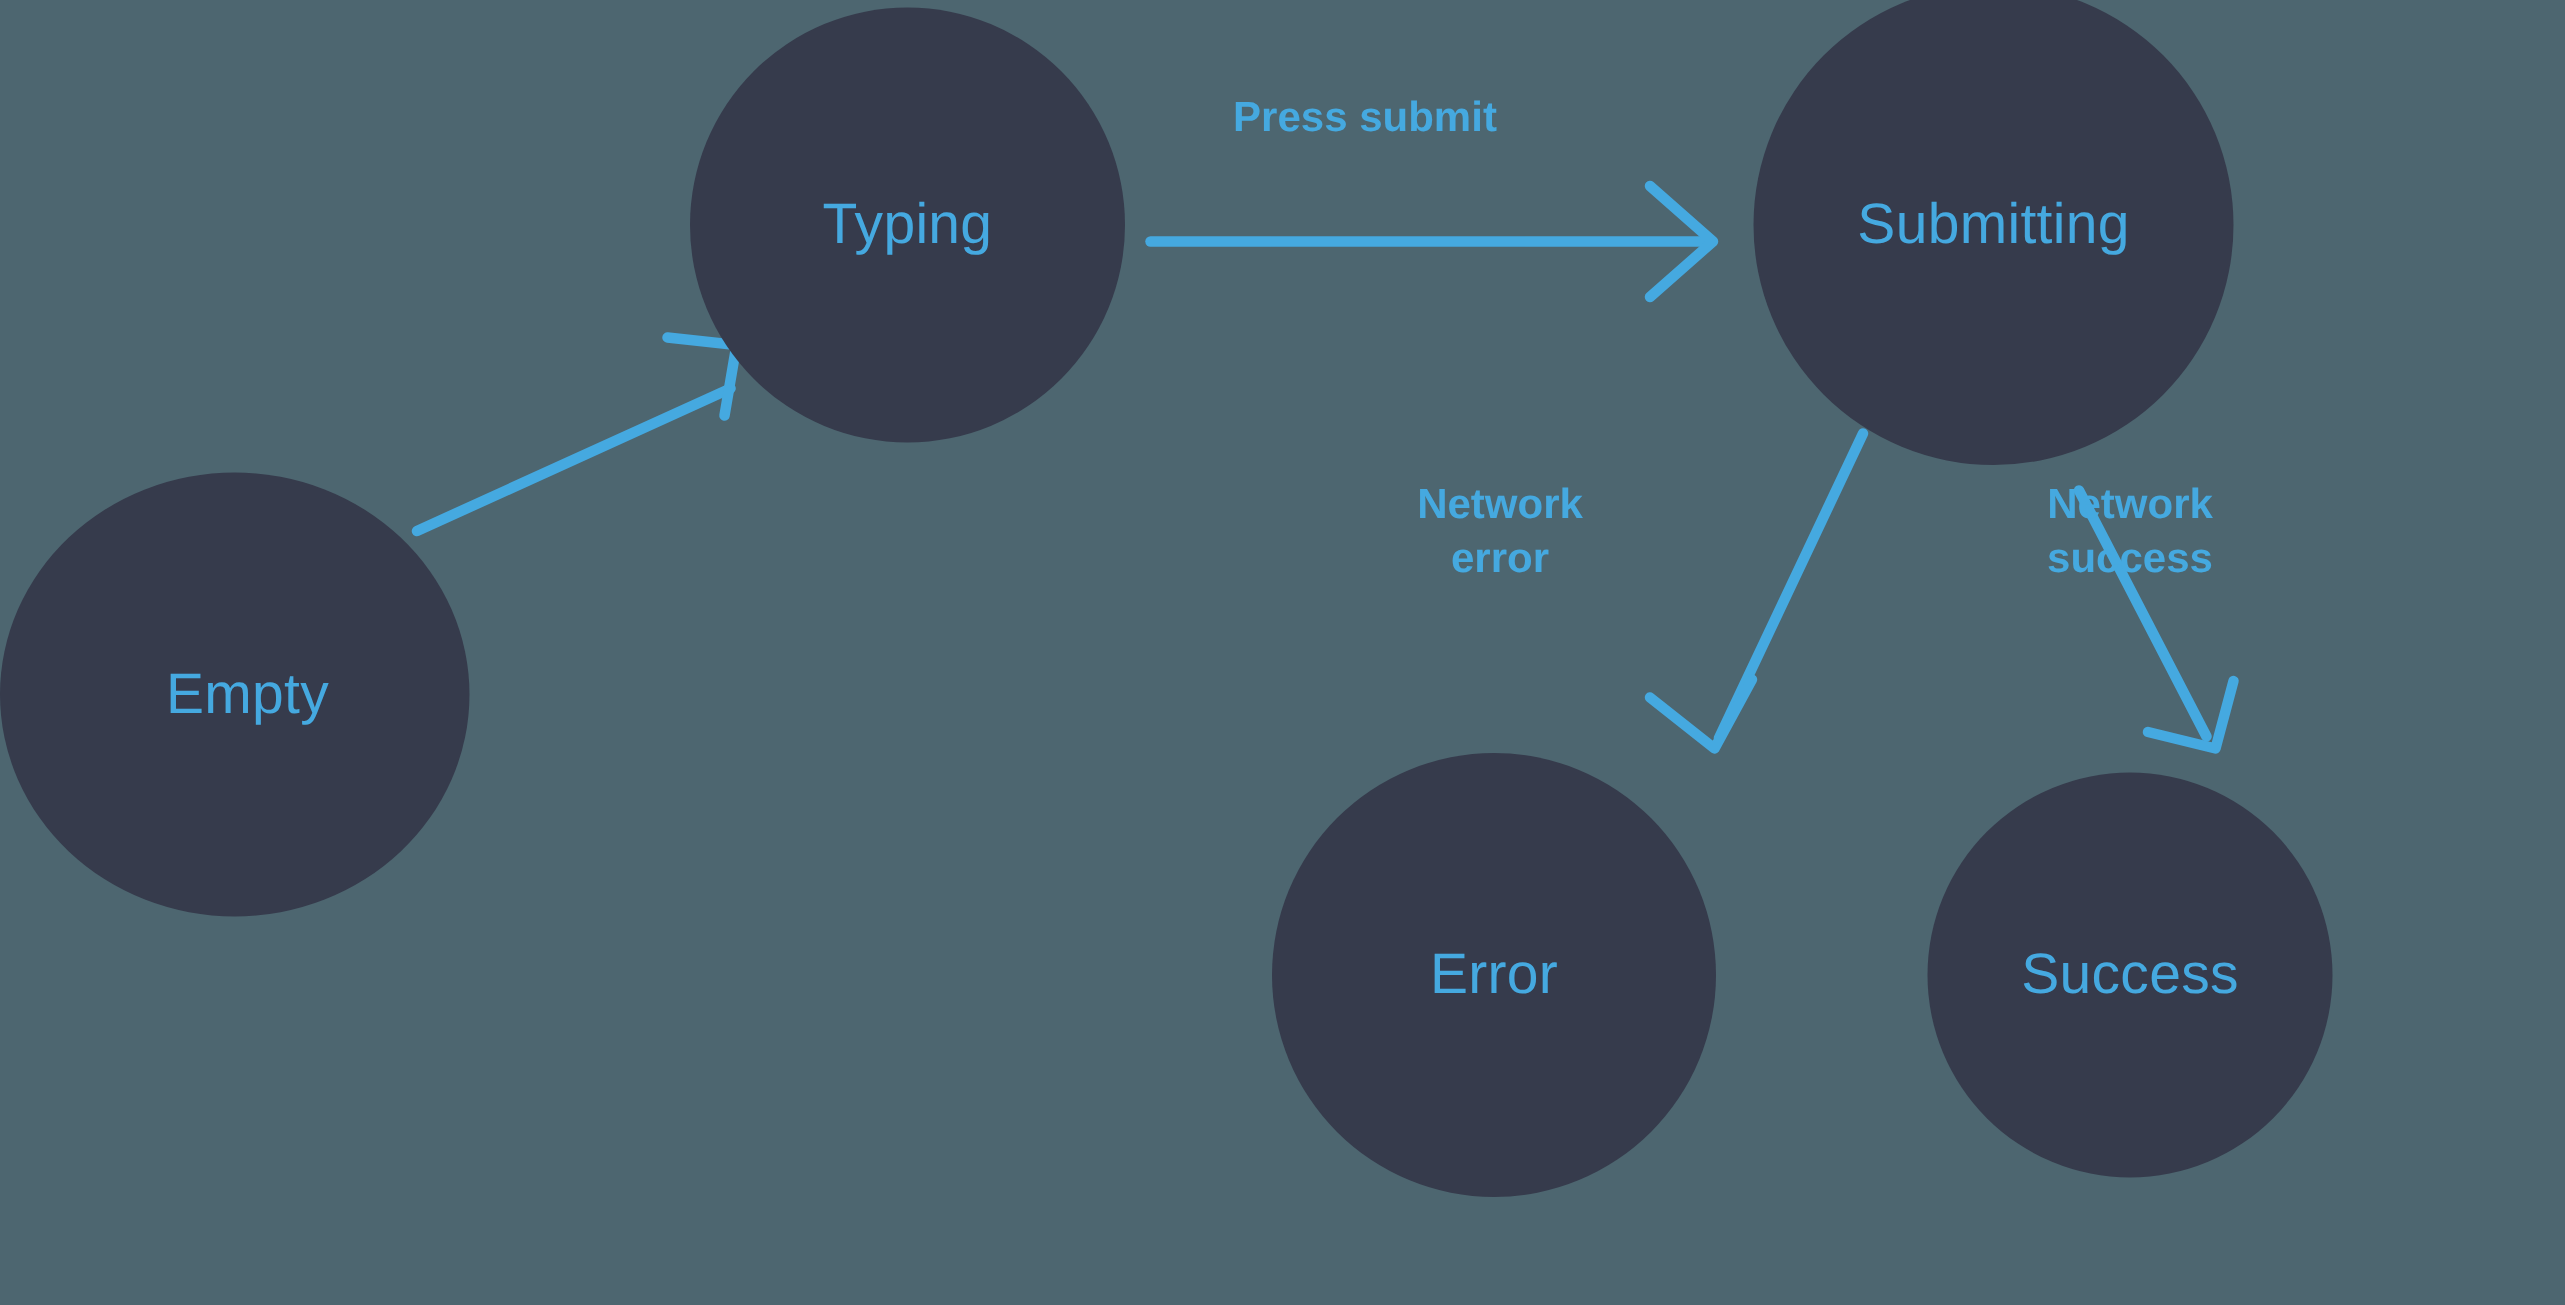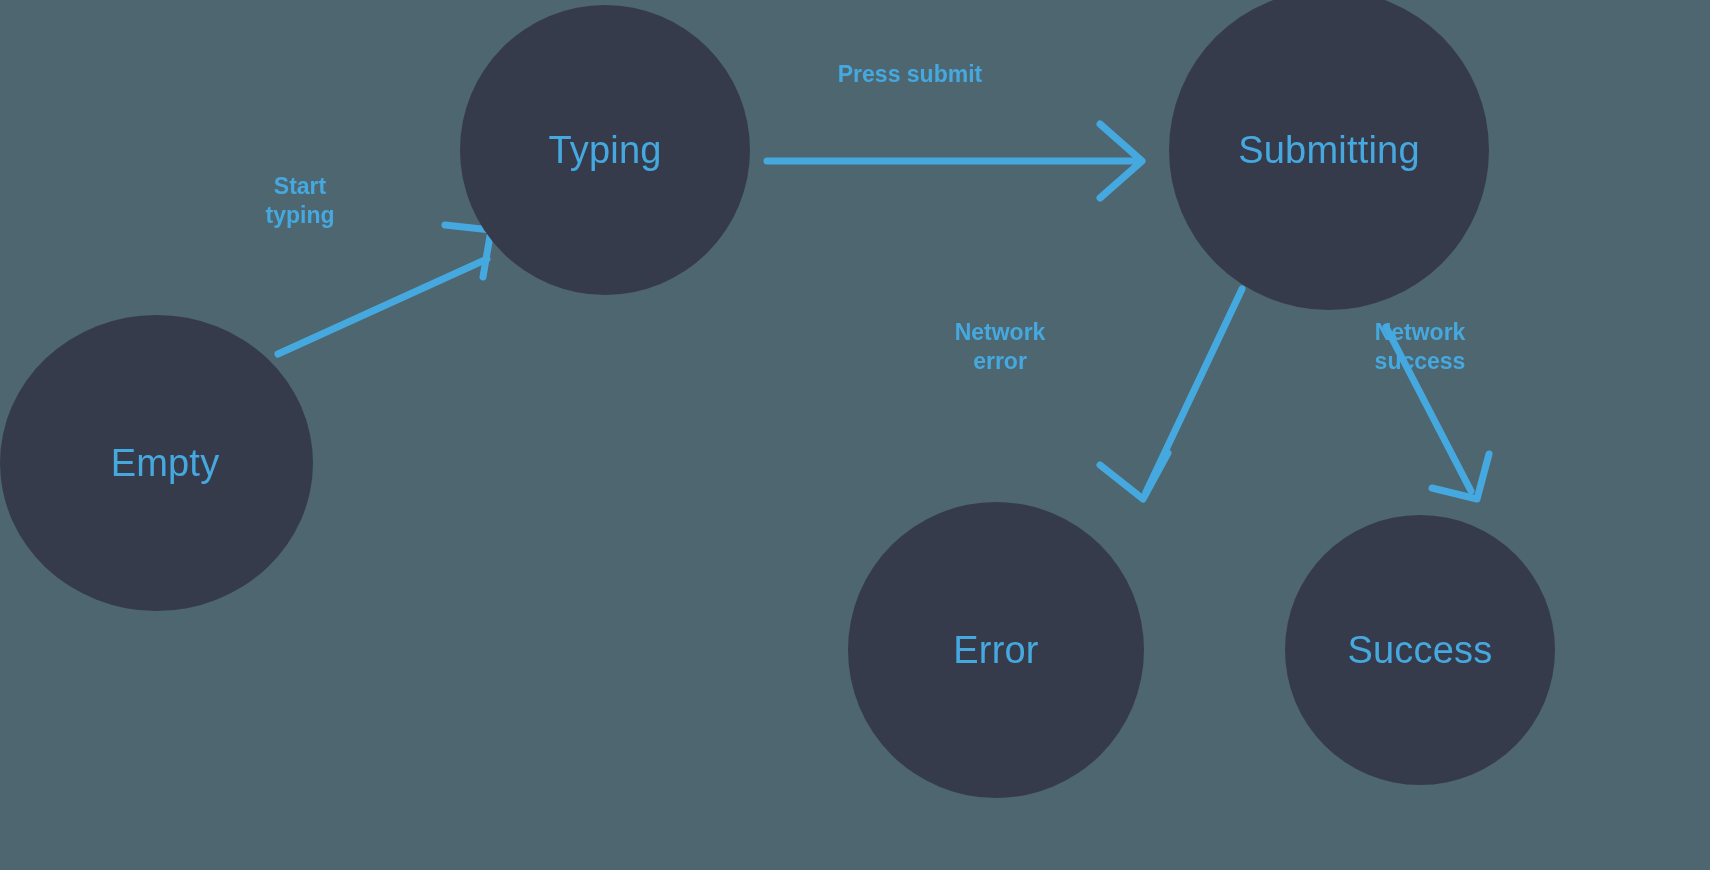--- a/index.html
+++ b/index.html
@@ -37,21 +37,21 @@
     font-weight: 400;
     letter-spacing: 0.2px;
     line-height: 1;
     text-align: center;
     white-space: nowrap;
     user-select: none;
   }
   .edge-label {
     position: absolute;
     color: #45a9e0;
-    font-size: 23px;
+    font-size: 28px;
     font-weight: 700;
     line-height: 1.28;
     text-align: center;
     white-space: pre-line;
     user-select: none;
   }
 </style>
 </head>
 <body>
 
@@ -95,22 +95,20 @@
   </div>
 
   <div class="node" style="left:848px; top:502px; width:296px; height:296px;">
     <span class="node-label">Error</span>
   </div>
 
   <div class="node" style="left:1285px; top:515px; width:270px; height:270px;">
     <span class="node-label">Success</span>
   </div>
 
-  <div class="edge-label" style="left:230px; top:172px; width:140px;">Start
-typing</div>
 
   <div class="edge-label" style="left:770px; top:60px; width:280px;">Press submit</div>
 
   <div class="edge-label" style="left:900px; top:318px; width:200px;">Network
 error</div>
 
   <div class="edge-label" style="left:1325px; top:318px; width:190px;">Network
 success</div>
 
 </div>

